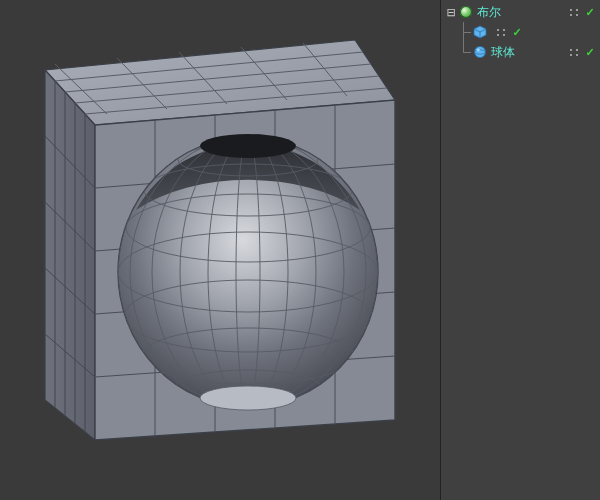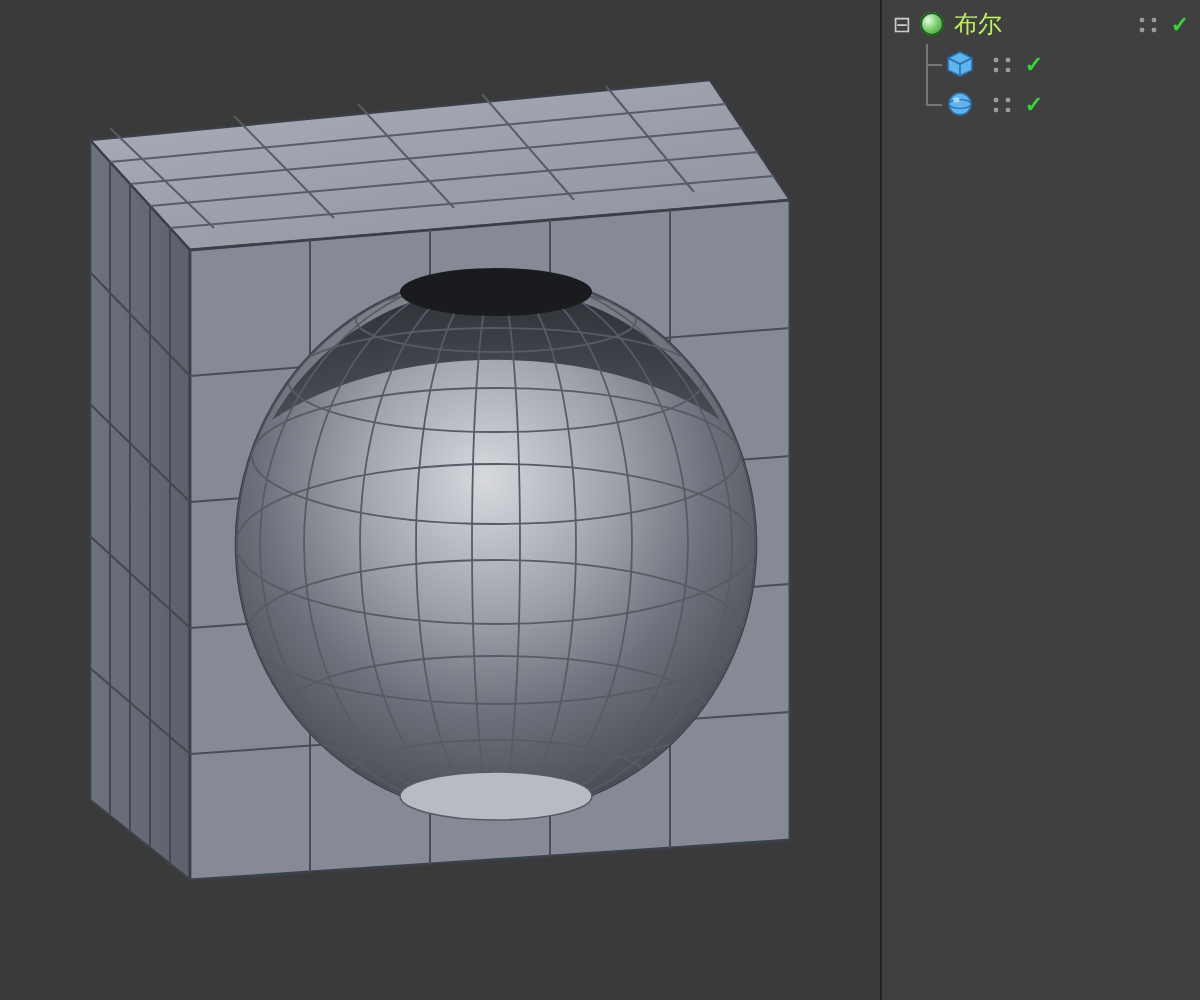--- a/index.html
+++ b/index.html
@@ -11,21 +11,21 @@
 
   .tree { padding: 2px 0; }
   .row { display: flex; align-items: center; height: 20px; padding: 0 4px; white-space: nowrap; cursor: pointer; }
   .indent { display: inline-block; }
   .expander { width: 12px; text-align: center; color: #ccc; font-size: 11px; }
   .tree-conn { width: 14px; height: 20px; display: inline-block; position: relative; }
   .tree-conn::before { content:""; position:absolute; left:6px; top:0; bottom:0; width:1px; background:#777; }
   .tree-conn::after { content:""; position:absolute; left:6px; top:10px; width:8px; height:1px; background:#777; }
   .tree-conn.last::before { bottom:10px; }
   .icon { width: 14px; height: 14px; margin: 0 4px 0 2px; display: inline-flex; align-items: center; justify-content: center; }
-  .label { flex: 1; color: #bef264; overflow: hidden; text-overflow: ellipsis; }
+  .label { flex: 1; color: #5eead4; overflow: hidden; text-overflow: ellipsis; }
 
   .row .status { display: flex; align-items: center; gap: 2px; margin-left: 4px; }
   .dots { width: 14px; height: 10px; display:inline-block; background:
      radial-gradient(circle at 3px 3px,#9a9a9a 1.2px,transparent 1.3px),
      radial-gradient(circle at 9px 3px,#9a9a9a 1.2px,transparent 1.3px),
      radial-gradient(circle at 3px 8px,#9a9a9a 1.2px,transparent 1.3px),
      radial-gradient(circle at 9px 8px,#9a9a9a 1.2px,transparent 1.3px);
   }
   .check { width: 12px; height: 12px; display: inline-flex; align-items:center; justify-content:center; color:#3bd23b; font-size:11px; font-weight:bold; }
 
@@ -168,20 +168,21 @@
         <div class="row">
           <span class="indent" style="width: 12px;"></span>
           <span class="tree-conn last"></span>
           <span class="icon ic-sphere">
             <svg width="14" height="14" viewBox="0 0 14 14">
               <circle cx="7" cy="7" r="5.5" fill="#5fb4f0" stroke="#2a6fa8" stroke-width="0.8"></circle>
               <ellipse cx="7" cy="7" rx="5.5" ry="2.2" fill="none" stroke="#2a6fa8" stroke-width="0.7"></ellipse>
               <ellipse cx="5.2" cy="5" rx="1.6" ry="1.2" fill="#bfe5ff" opacity="0.8"></ellipse>
             </svg>
           </span>
+          <span class="label">球体</span>
           <span class="status">
             <span class="dots"></span>
             <span class="check">✓</span>
           </span>
         </div>
       </div>
   </div>
 </div>
 
 </body></html>

